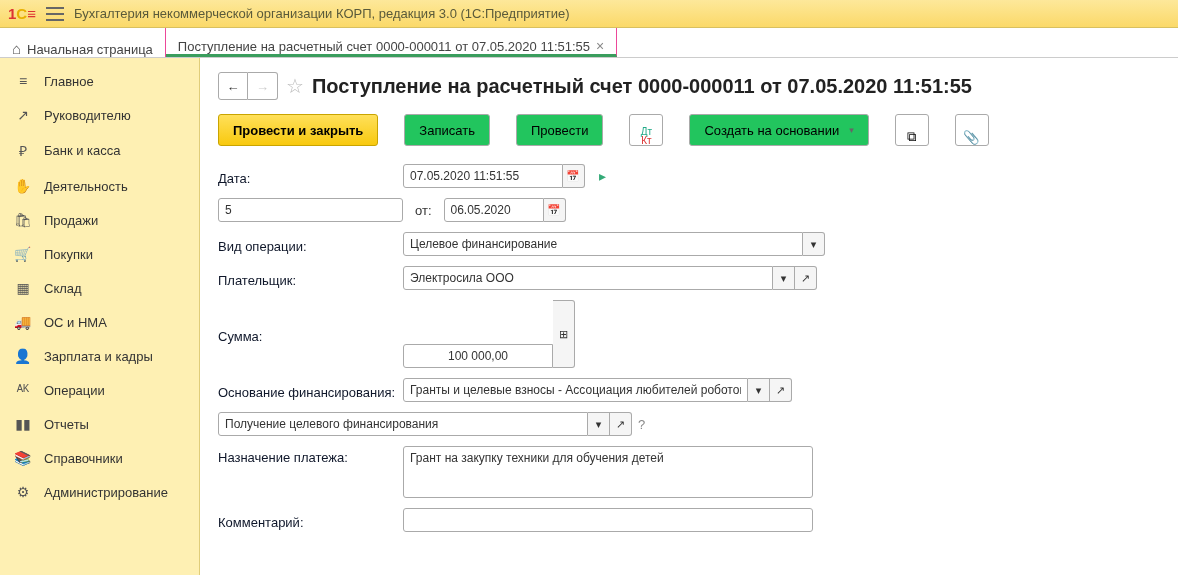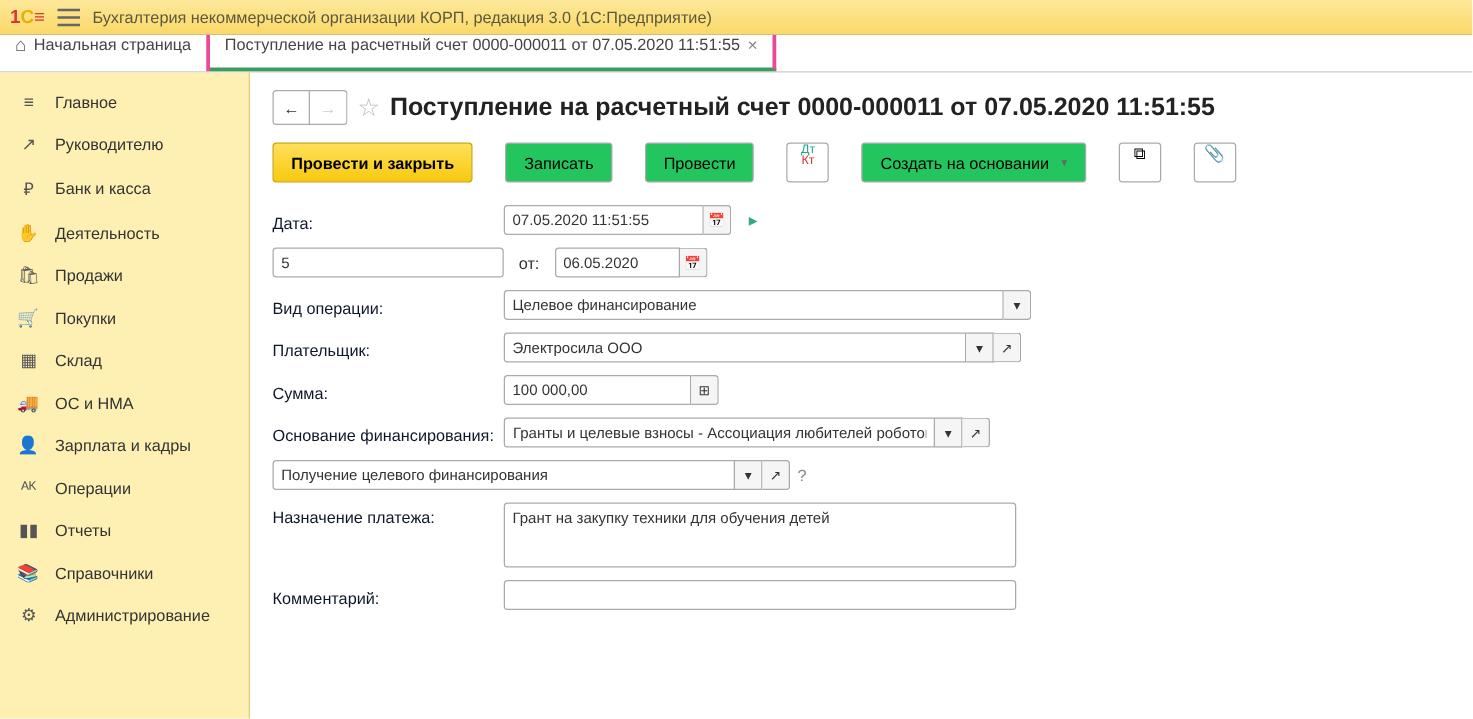--- a/index.html
+++ b/index.html
@@ -6,21 +6,21 @@
 body { width: 1178px; height: 575px; background: #fff; font-size: 13px; color: #333; overflow: hidden; }
 
 .titlebar { height: 28px; background: linear-gradient(#fde89a,#fbd969); border-bottom: 1px solid #d8c060; display: flex; align-items: center; padding: 0 8px; gap: 10px; }
 .logo { font-weight: bold; color: #d33; font-size: 15px; }
 .logo .c { color: #e8b000; }
 .burger-main { width: 18px; height: 14px; display: flex; flex-direction: column; justify-content: space-between; cursor: pointer; }
 .burger-main span { height: 2px; background: #666; }
 .title-text { color: #5a5a3a; font-size: 13px; }
 
 .tabbar { height: 30px; background: #fff; border-bottom: 1px solid #ccc; display: flex; align-items: stretch; }
-.tab { display: flex; align-items: flex-start; padding: 0 12px; border-right: 3px solid #ec4899; gap: 6px; cursor: pointer; font-size: 13px; color: #444; }
+.tab { display: flex; align-items: flex-end; padding: 0 12px; border-right: 1px solid #ec4899; gap: 6px; cursor: pointer; font-size: 13px; color: #444; }
 .tab.active { border-bottom: 3px solid #3a9d5d; }
 .tab .close { color: #888; font-size: 14px; }
 .home-ico::before { content: "⌂"; font-size: 15px; color: #555; }
 
 .workarea { display: flex; height: calc(575px - 58px); }
 .sidebar { width: 200px; background: #fef0b3; border-right: 1px solid #e0cd7a; padding-top: 6px; }
 .nav-item { display: flex; align-items: center; gap: 12px; padding: 9px 14px; cursor: pointer; color: #333; font-size: 13px; }
 .nav-ico { width: 18px; text-align: center; color: #555; font-size: 14px; }
 
 .content { flex: 1; padding: 14px 18px; overflow: auto; }
@@ -28,37 +28,37 @@
 .btn-small { height: 28px; min-width: 30px; background: #fff; border: 1px solid #aaa; border-radius: 3px; display: flex; align-items: center; justify-content: center; cursor: pointer; font-size: 13px; padding: 0 6px; }
 .btn-group { display: flex; }
 .btn-group .btn-small:first-child { border-radius: 3px 0 0 3px; }
 .btn-group .btn-small:last-child { border-radius: 0 3px 3px 0; border-left: none; }
 .star { color: #bbb; font-size: 20px; cursor: pointer; }
 .page-title { font-size: 20px; font-weight: bold; color: #222; }
 
 .toolbar { display: flex; gap: 26px; margin-bottom: 18px; align-items: center; }
 .btn-primary { height: 32px; padding: 0 14px; background: linear-gradient(#ffe05a,#f8c90f); border: 1px solid #c9a400; border-radius: 3px; font-weight: bold; cursor: pointer; font-size: 13px; }
 .btn-reg { height: 32px; padding: 0 14px; background: #22c55e; border: 1px solid #aaa; border-radius: 3px; cursor: pointer; font-size: 13px; display: flex; align-items: center; gap: 6px; }
-.btn-icon { height: 32px; width: 34px; background: #fff; border: 1px solid #aaa; border-radius: 3px; cursor: pointer; display: flex; align-items: flex-start; justify-content: center; }
+.btn-icon { height: 32px; width: 34px; background: #fff; border: 1px solid #aaa; border-radius: 3px; cursor: pointer; display: flex; align-items: flex-end; justify-content: center; }
 .dtkt { font-size: 10px; line-height: 9px; }
 .dtkt .d { color: #2a8; } .dtkt .k { color: #d33; }
 
 .form-row { display: flex; align-items: center; margin-bottom: 10px; }
 .form-label { width: 185px; color: #0f172a; font-size: 13px; padding-top: 4px; }
 .form-row.top .form-label { align-self: flex-start; }
 .input-wrap { display: flex; align-items: center; gap: 6px; }
 input[type=text], textarea { border: 1px solid #aaa; border-radius: 3px; padding: 4px 6px; font-size: 12px; background: #fff; color: #333; font-family: Arial; }
 .inp-date { width: 160px; }
 .combo { display: flex; }
 .combo input { border-radius: 3px 0 0 3px; }
 .side-btn { width: 22px; border: 1px solid #aaa; border-left: none; background: #f5f5f5; cursor: pointer; display: flex; align-items: center; justify-content: center; font-size: 11px; }
 .side-btn:last-child { border-radius: 0 3px 3px 0; }
 .w-mid { width: 370px; }
 .w-wide { width: 345px; }
-.w-num { width: 150px; text-align: left; }
+.w-num { width: 150px; text-align: center; margin-top: 44px; }
 .w-small { width: 185px; }
 .w-smaller { width: 100px; }
 textarea.purpose { width: 410px; height: 52px; resize: none; }
 .hint-ico { color: #3a7; font-size: 14px; cursor: pointer; margin-left: 8px; }
 .q { color: #888; margin-left: 6px; cursor: pointer; }
 .caret::after { content: "▾"; font-size: 9px; margin-left: 4px; color: #666; }
 </style>
 </head>
 <body>
 

